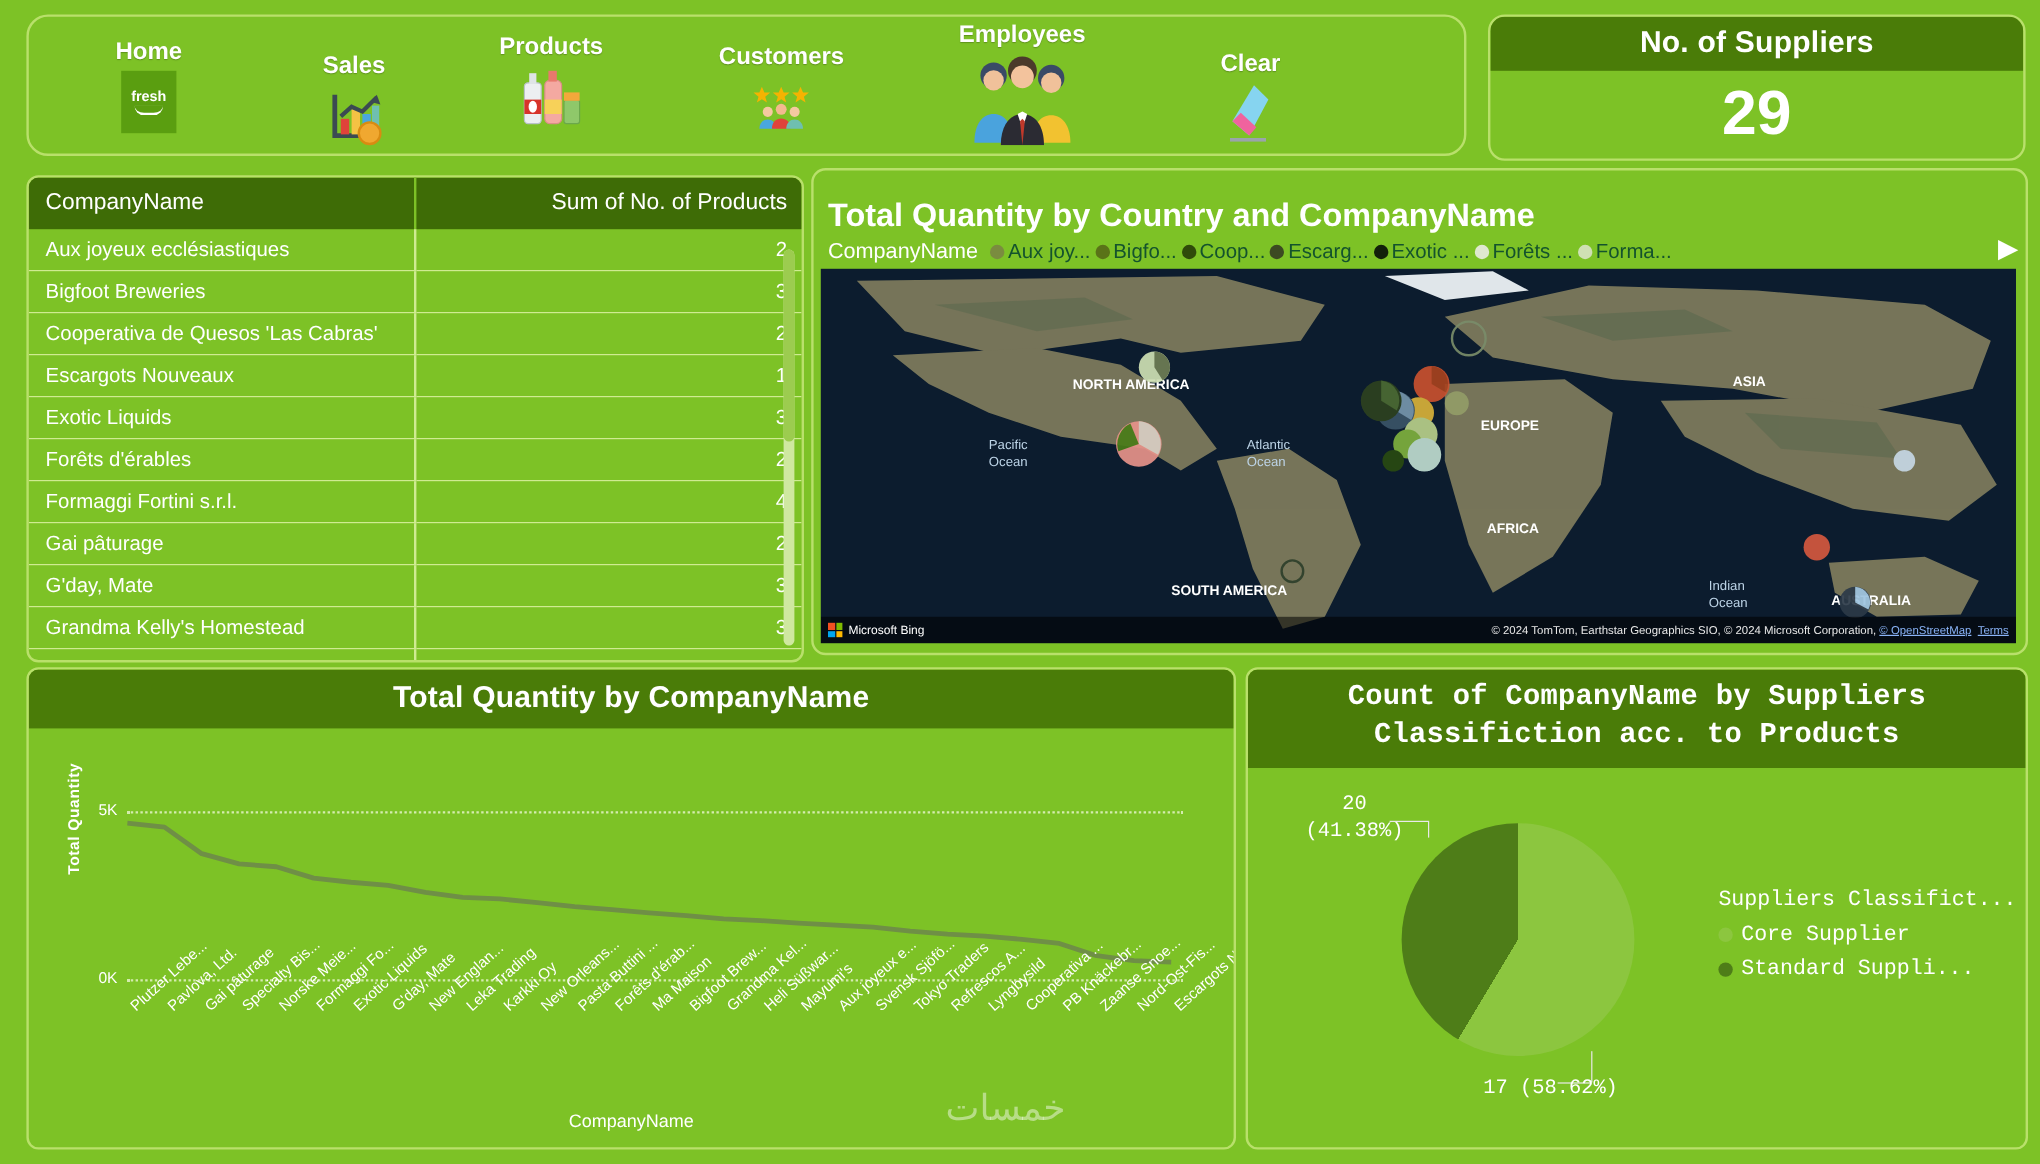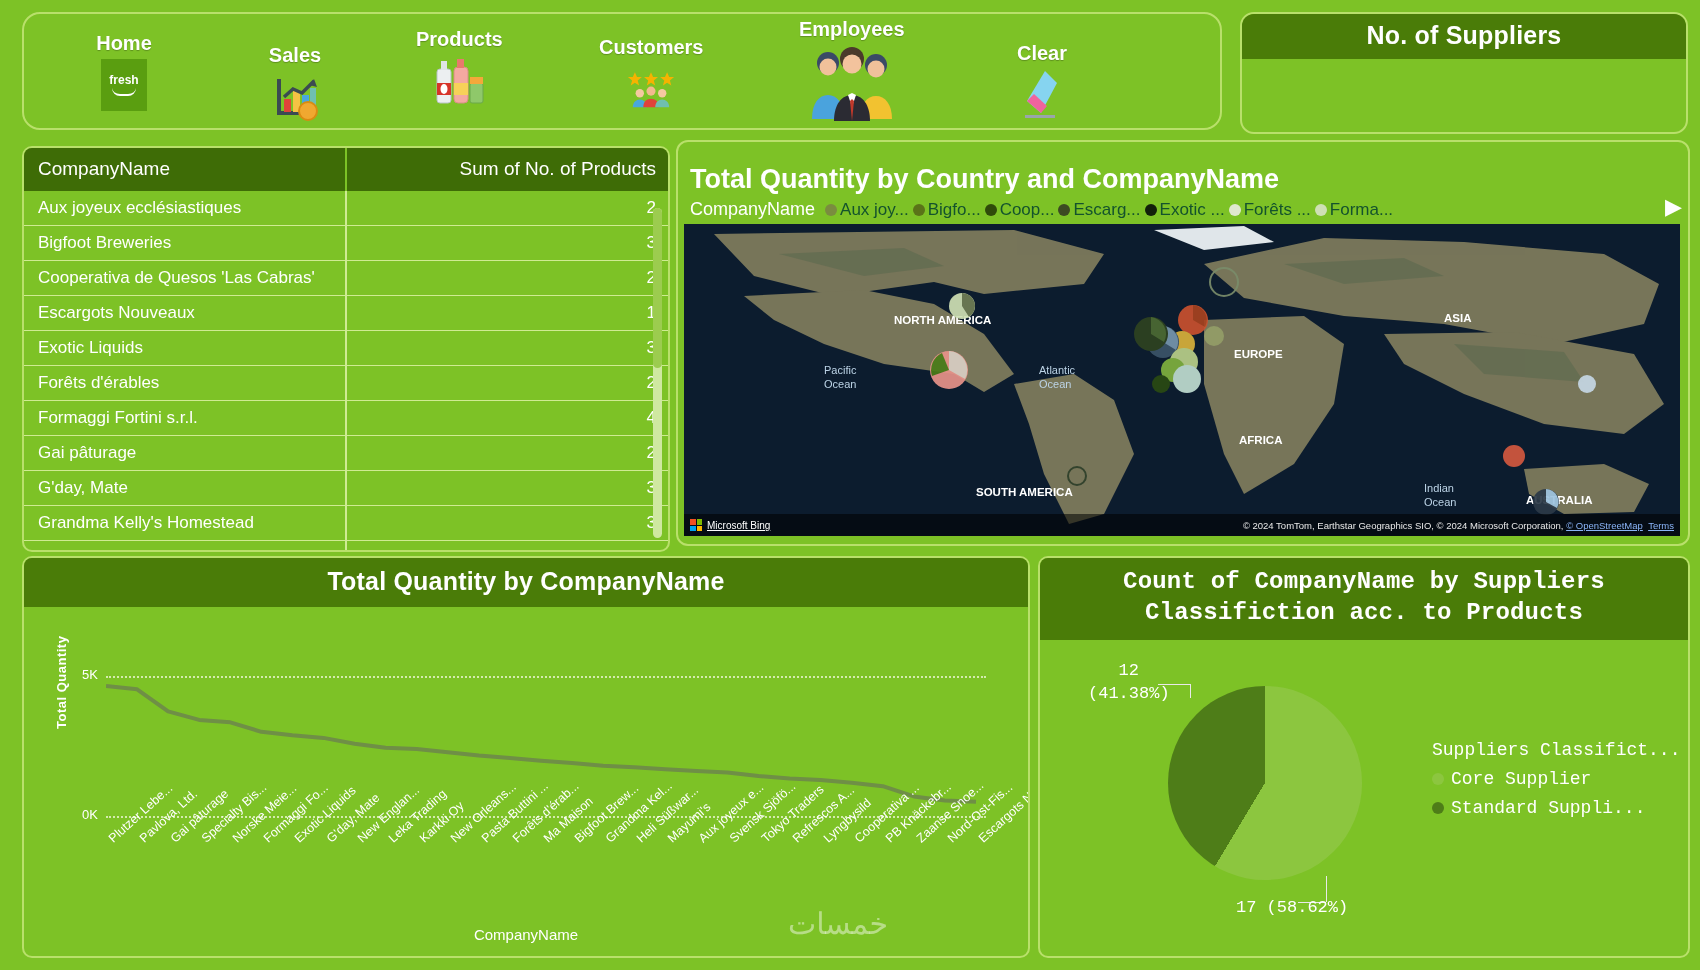--- a/index.html
+++ b/index.html
@@ -86,21 +86,21 @@
   .lg-arrow { position:absolute; right:6px; top:52px; color:#fff; font-size:22px; cursor:pointer; }
 
   .mapbox { position:absolute; left:6px; top:82px; width:996px; height:312px; overflow:hidden;
             background: #0d1f33; }
   .mapimg { position:absolute; inset:0; }
   .attrib-bar { position:absolute; left:0; bottom:0; width:100%; height:22px; background:rgba(0,0,0,.55);
                 display:flex; align-items:center; justify-content:space-between; padding: 0 6px; }
   .bing { display:flex; align-items:center; gap:5px; }
   .bing .sq { width:12px; height:12px; display:grid; grid-template-columns:1fr 1fr; grid-template-rows:1fr 1fr; gap:1px; }
   .bing .sq i { display:block; }
-  .bing-txt { color:#fff; font-size:10px;text-decoration:underline; }
+  .bing-txt { color:#fff; font-size:10px; }
   .attrib-txt { color:#e8e8e8; font-size:9.5px; }
   .attrib-txt a { color:#8ab4f8; }
 
   
   #linecard { left: 22px; top: 556px; width: 1008px; height: 402px; border-radius: 10px; }
   #linecard .card-title { font-size: 25px; padding: 9px 0 11px; }
   .line-body { position:relative; width:100%; height: 342px; }
   .ylab { position:absolute; left:30px; top:122px; transform:rotate(-90deg); transform-origin:left top;
           color:#fff; font-size:13px; font-weight:bold; letter-spacing:.5px; white-space:nowrap;}
   .ytick { position:absolute; color:#fff; font-size:13px; }
@@ -229,20 +229,21 @@
             <rect x="8" y="48" width="30" height="3" fill="#9aa5ab"></rect>
           </svg>
         </span>
       </div>
 
     </div>
   </div>
 
   <div class="card" id="kpi">
     <div class="card-title">No. of Suppliers</div>
+    <div class="kpi-value">29</div>
   </div>
 
   <div class="card" id="tablecard">
     <table class="pbi">
       <thead>
         <tr>
           <th>CompanyName</th>
           <th class="num">Sum of No. of Products</th>
         </tr>
       </thead>
@@ -461,21 +462,21 @@
       <div class="xlab-title">CompanyName</div>
       <div class="wm">خمسات</div>
     </div>
   </div>
 
   <div class="card" id="piecard">
     <div class="card-title">Count of CompanyName by Suppliers Classifiction acc. to Products</div>
     <div class="pie-body">
       <div class="pie"></div>
       <div class="pie-cb1">
-        <div>12</div>
+        <div>20</div>
         <div>(41.38%)</div>
       </div>
       <div class="leader-h" style="left:118px; top:44px; width:32px;"></div>
       <div class="leader" style="left:150px; top:44px; height:14px;"></div>
       <div class="leader" style="left:286px; top:236px; height:26px;"></div>
       <div class="leader-h" style="left:258px; top:262px; width:28px;"></div>
       <div class="pie-cb2">17 (58.62%)</div>
 
       <div class="pie-legend">
         <div class="pl-title">Suppliers Classifict...</div>

